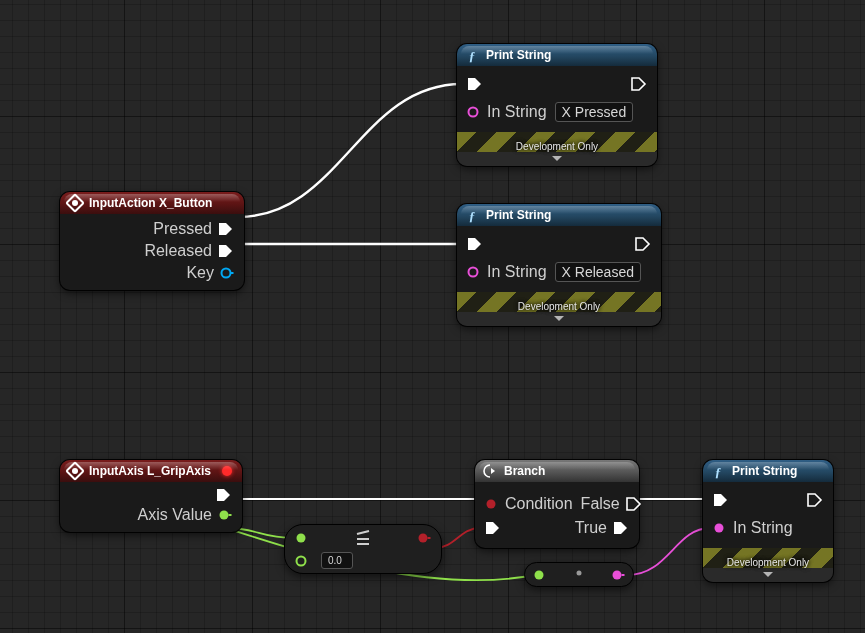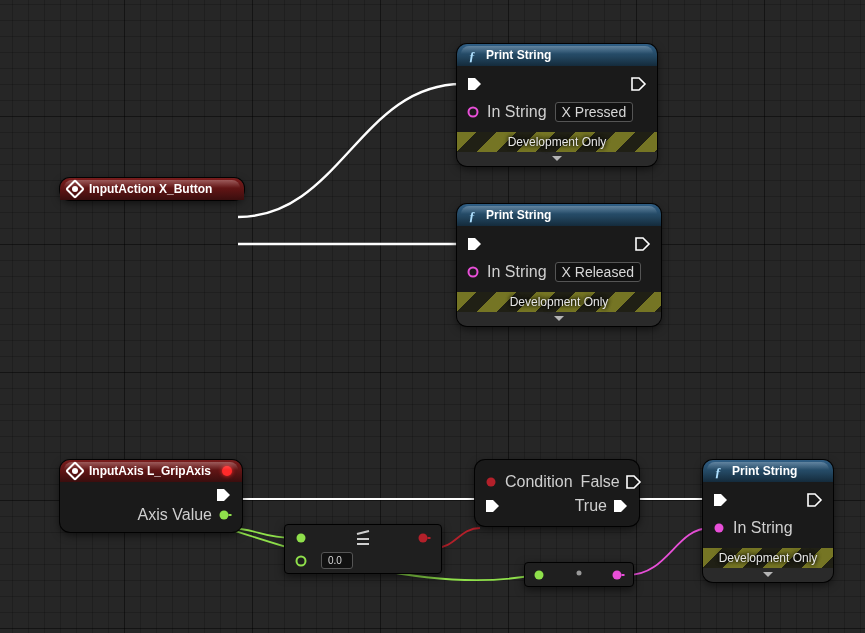--- a/index.html
+++ b/index.html
@@ -114,22 +114,22 @@
     background: #111;
     font-size: 10px;
     color: #d7d7d7;
     min-width: 32px;
     text-align: left;
   }
 
   .devstripe {
     height: 20px;
     background: repeating-linear-gradient(135deg,#a3a332 0 14px,#2d2d1e 14px 28px);
-    display:flex; align-items:center; justify-content:center;
-    font-size:12px; color:#ddd;
+    display:flex; align-items:flex-end; justify-content:center;
+    font-size:10px; color:#ddd;
     text-shadow: 0 0 4px #000, 0 0 4px #000;
     position: relative;
   }
   .devstripe::before {
     content:"";
     position:absolute; inset:0;
     background: rgba(0,0,0,.28);
     pointer-events: none;
   }
   .devstripe .txt { position: relative; color:#e6e6e6; }
@@ -163,21 +163,21 @@
     color:#aee0ff; font-style:italic; font-family: "Georgia", serif;
     font-weight: bold; font-size:13px; line-height:1;
   }
   .ico-f::before { content:"\0192"; }
   .ico-branch { width:14px; height:14px; display:inline-block; }
 
   .compact {
     position:absolute;
     background:#1f1f1f;
     border:1px solid #000;
-    border-radius:4px;
+    border-radius:19px;
     box-shadow: 0 3px 8px rgba(0,0,0,.55);
     padding: 4px 10px;
     display:flex;
     flex-direction:column;
     gap:6px;
     align-items: stretch;
   }
   .compact .crow { display:flex; align-items:center; justify-content:space-between; gap:12px; }
 
   .record-dot {
@@ -202,24 +202,47 @@
 
   <path d="M 226 528 C 258 528, 260 538, 294 538" stroke="#8fe04b" stroke-width="1.8" fill="none"></path>
 
   <path d="M 435 548 C 455 548, 460 528, 480 528" stroke="#b3202a" stroke-width="1.8" fill="none"></path>
 
   <path d="M 226 528 C 300 552, 430 595, 535 575" stroke="#8fe04b" stroke-width="1.8" fill="none"></path>
 
   <path d="M 628 575 C 668 575, 676 528, 710 528" stroke="#e84fd8" stroke-width="1.8" fill="none"></path>
 </svg>
 
-<div class="node" style="left:60px; top:178px; width:184px;">
+<div class="node" style="left:60px; top:192px; width:184px;">
   <div class="header red">
     <span class="ico-event"></span>
     <span>InputAction X_Button</span>
+  </div>
+  <div class="body">
+    <div class="right-pins">
+      <span class="pin right">
+        <span class="lbl">Pressed</span>
+        <svg width="16" height="14">
+            <path d="M1 1 H8 L14 7 L8 13 H1 Z" fill="#fff"></path>
+          </svg>
+      </span>
+      <span class="pin right">
+        <span class="lbl">Released</span>
+        <svg width="16" height="14">
+            <path d="M1 1 H8 L14 7 L8 13 H1 Z" fill="#fff"></path>
+          </svg>
+      </span>
+      <span class="pin right">
+        <span class="lbl">Key</span>
+        <svg width="14" height="14">
+            <circle cx="6" cy="7" r="4.5" fill="none" stroke="#00a8f3" stroke-width="2"></circle>
+            <path d="M10.5 7 L13.5 7" stroke="#00a8f3" stroke-width="2"></path>
+          </svg>
+      </span>
+    </div>
   </div>
 </div>
 
 <div class="node" style="left:457px; top:44px; width:200px;">
   <div class="header blue">
     <span class="ico-f"></span>
     <span>Print String</span>
   </div>
   <div class="body">
     <div class="row">
@@ -366,20 +389,29 @@
     <span class="pin">
       <svg width="14" height="14">
           <circle cx="6" cy="7" r="4.5" fill="#e84fd8"></circle>
           <path d="M10.5 7 L13.5 7" stroke="#e84fd8" stroke-width="2"></path>
         </svg>
     </span>
   </div>
 </div>
 
 <div class="node" style="left:475px; top:460px; width:164px;">
+  <div class="header grey">
+    <span class="ico-branch">
+      <svg width="14" height="14">
+          <path d="M7 1 A6 6 0 1 0 7 13" fill="none" stroke="#fff" stroke-width="1.6"></path>
+          <path d="M8 4 L12 7 L8 10 Z" fill="#fff"></path>
+        </svg>
+    </span>
+    <span>Branch</span>
+  </div>
   <div class="body">
     <div class="row" style="margin-top:4px;">
       <span class="pin">
         <svg width="14" height="14">
             <circle cx="6" cy="7" r="4.5" fill="#b3202a"></circle>
           </svg>
         <span class="lbl">Condition</span>
       </span>
       <span class="pin">
         <span class="lbl">False</span>

